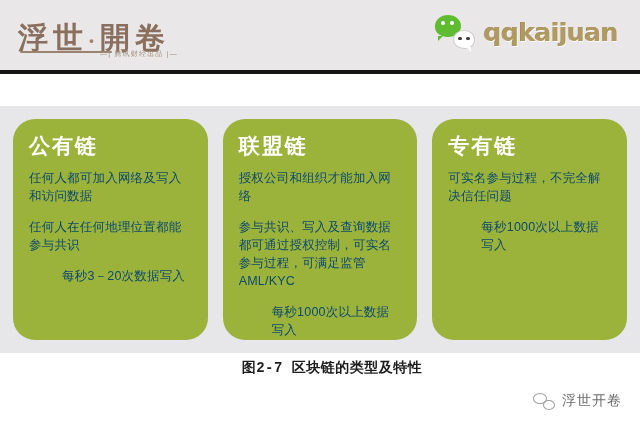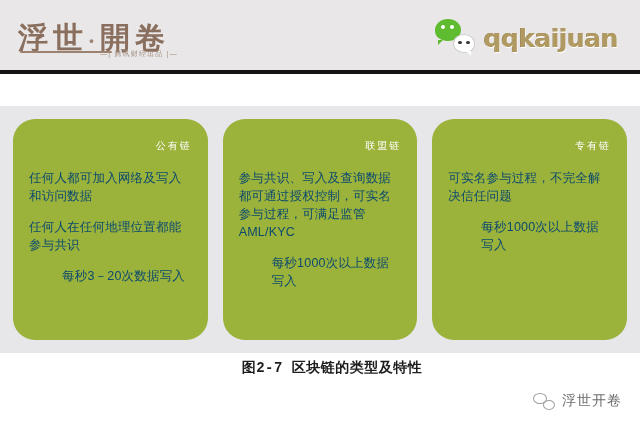--- a/index.html
+++ b/index.html
@@ -71,21 +71,21 @@
     background: #9c8270;
     border-radius: 1px;
   }
 
   .wechat-block {
     position: absolute;
     right: 22px;
     top: 11px;
     height: 42px;
     display: flex;
-    align-items: flex-end;
+    align-items: center;
     gap: 9px;
   }
   .wechat-icon {
     width: 40px;
     height: 34px;
     position: relative;
   }
   .wechat-icon .bubble-big {
     position: absolute;
     left: 0; top: 0;
@@ -172,24 +172,24 @@
   }
   .card {
     flex: 1;
     background: #9bb23b;
     border-radius: 22px;
     padding: 17px 16px 10px 16px;
     box-sizing: border-box;
     overflow: hidden;
   }
   .card-title {
-    text-align: right;
+    text-align: left;
     color: #ffffff;
-    font-size: 10px;
-    font-weight: normal;
+    font-size: 21px;
+    font-weight: bold;
     letter-spacing: 2px;
     margin: 0 0 14px 0;
     line-height: 19px;
   }
   .card-point {
     color: #0c4a6e;
     font-size: 12.5px;
     line-height: 18px;
     letter-spacing: 0.2px;
     margin: 0 0 13px 0;
@@ -283,20 +283,21 @@
 
       <div class="card">
         <div class="card-title">公有链</div>
         <p class="card-point">任何人都可加入网络及写入和访问数据</p>
         <p class="card-point">任何人在任何地理位置都能参与共识</p>
         <p class="card-point">每秒3－20次数据写入</p>
       </div>
 
       <div class="card">
         <div class="card-title">联盟链</div>
+        <p class="card-point">授权公司和组织才能加入网络</p>
         <p class="card-point">参与共识、写入及查询数据都可通过授权控制，可实名参与过程，可满足监管AML/KYC</p>
         <p class="card-point">每秒1000次以上数据写入</p>
       </div>
 
       <div class="card">
         <div class="card-title">专有链</div>
         <p class="card-point">可实名参与过程，不完全解决信任问题</p>
         <p class="card-point">每秒1000次以上数据写入</p>
       </div>
 

